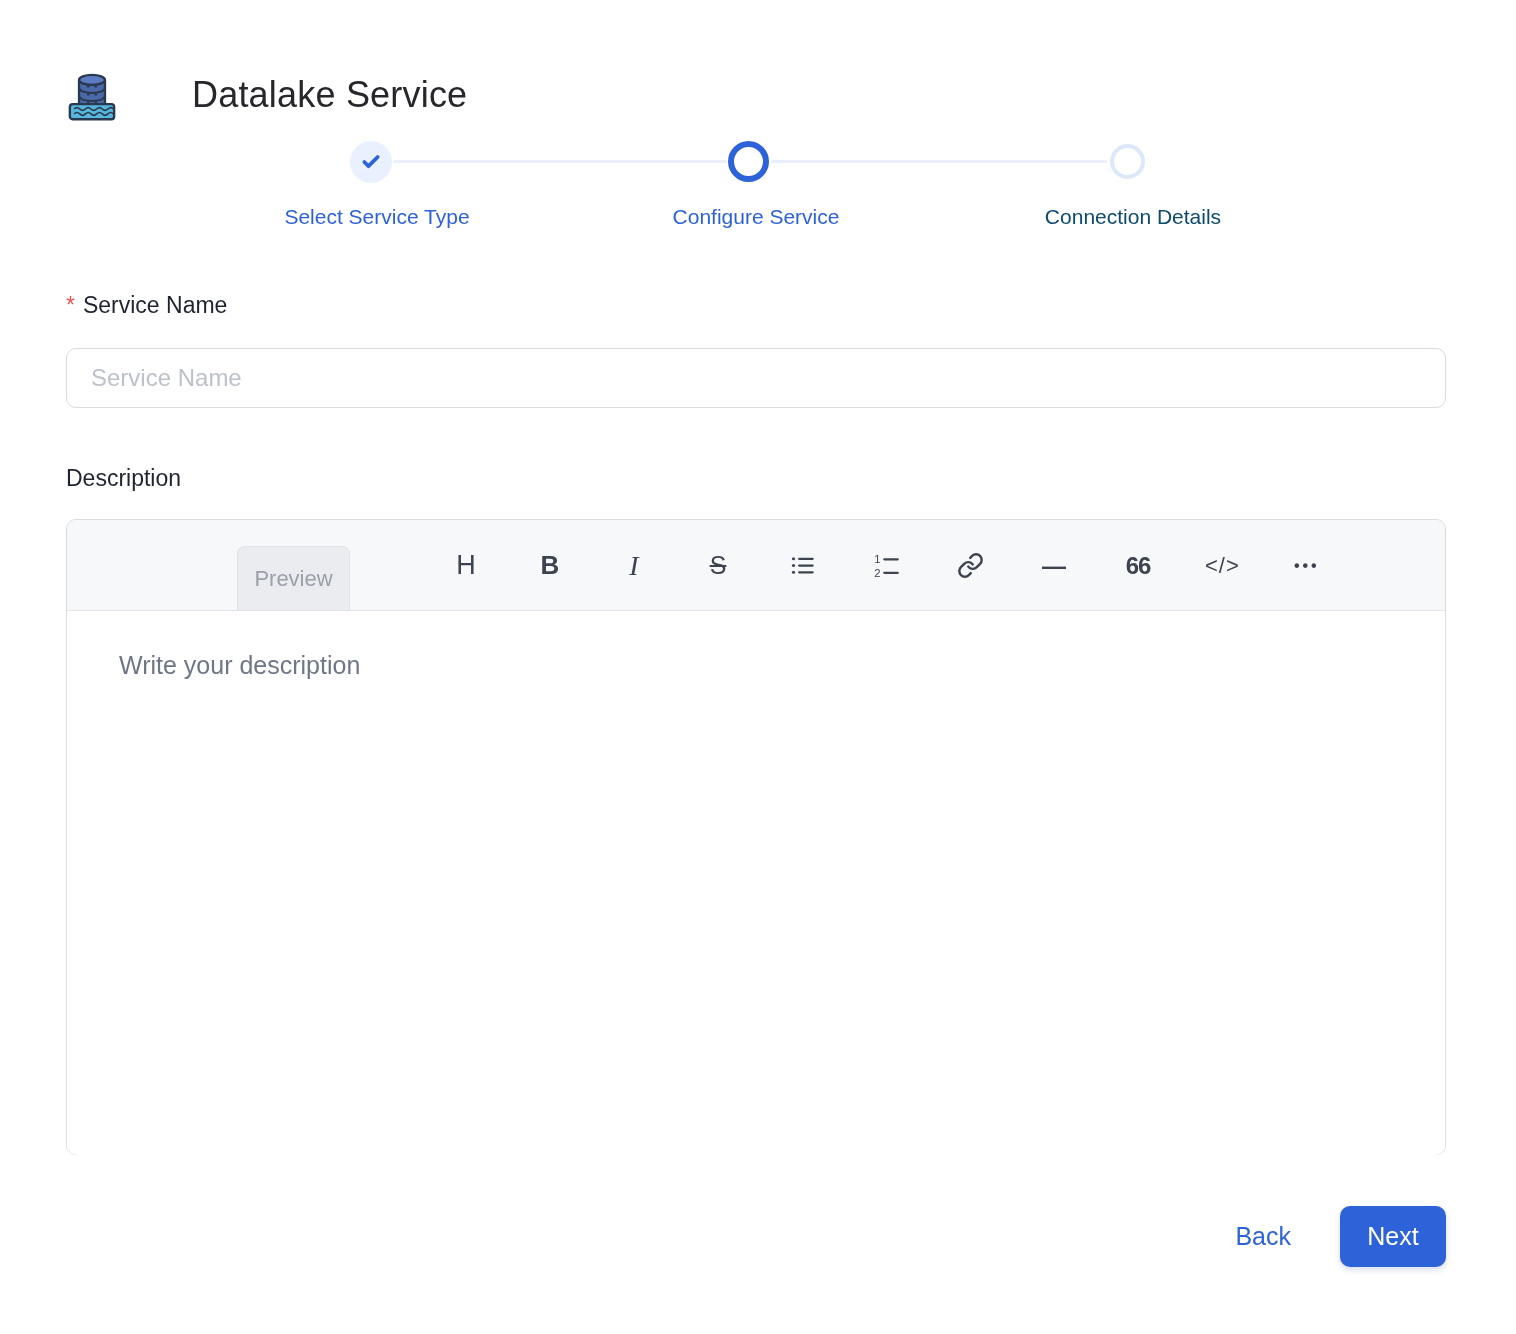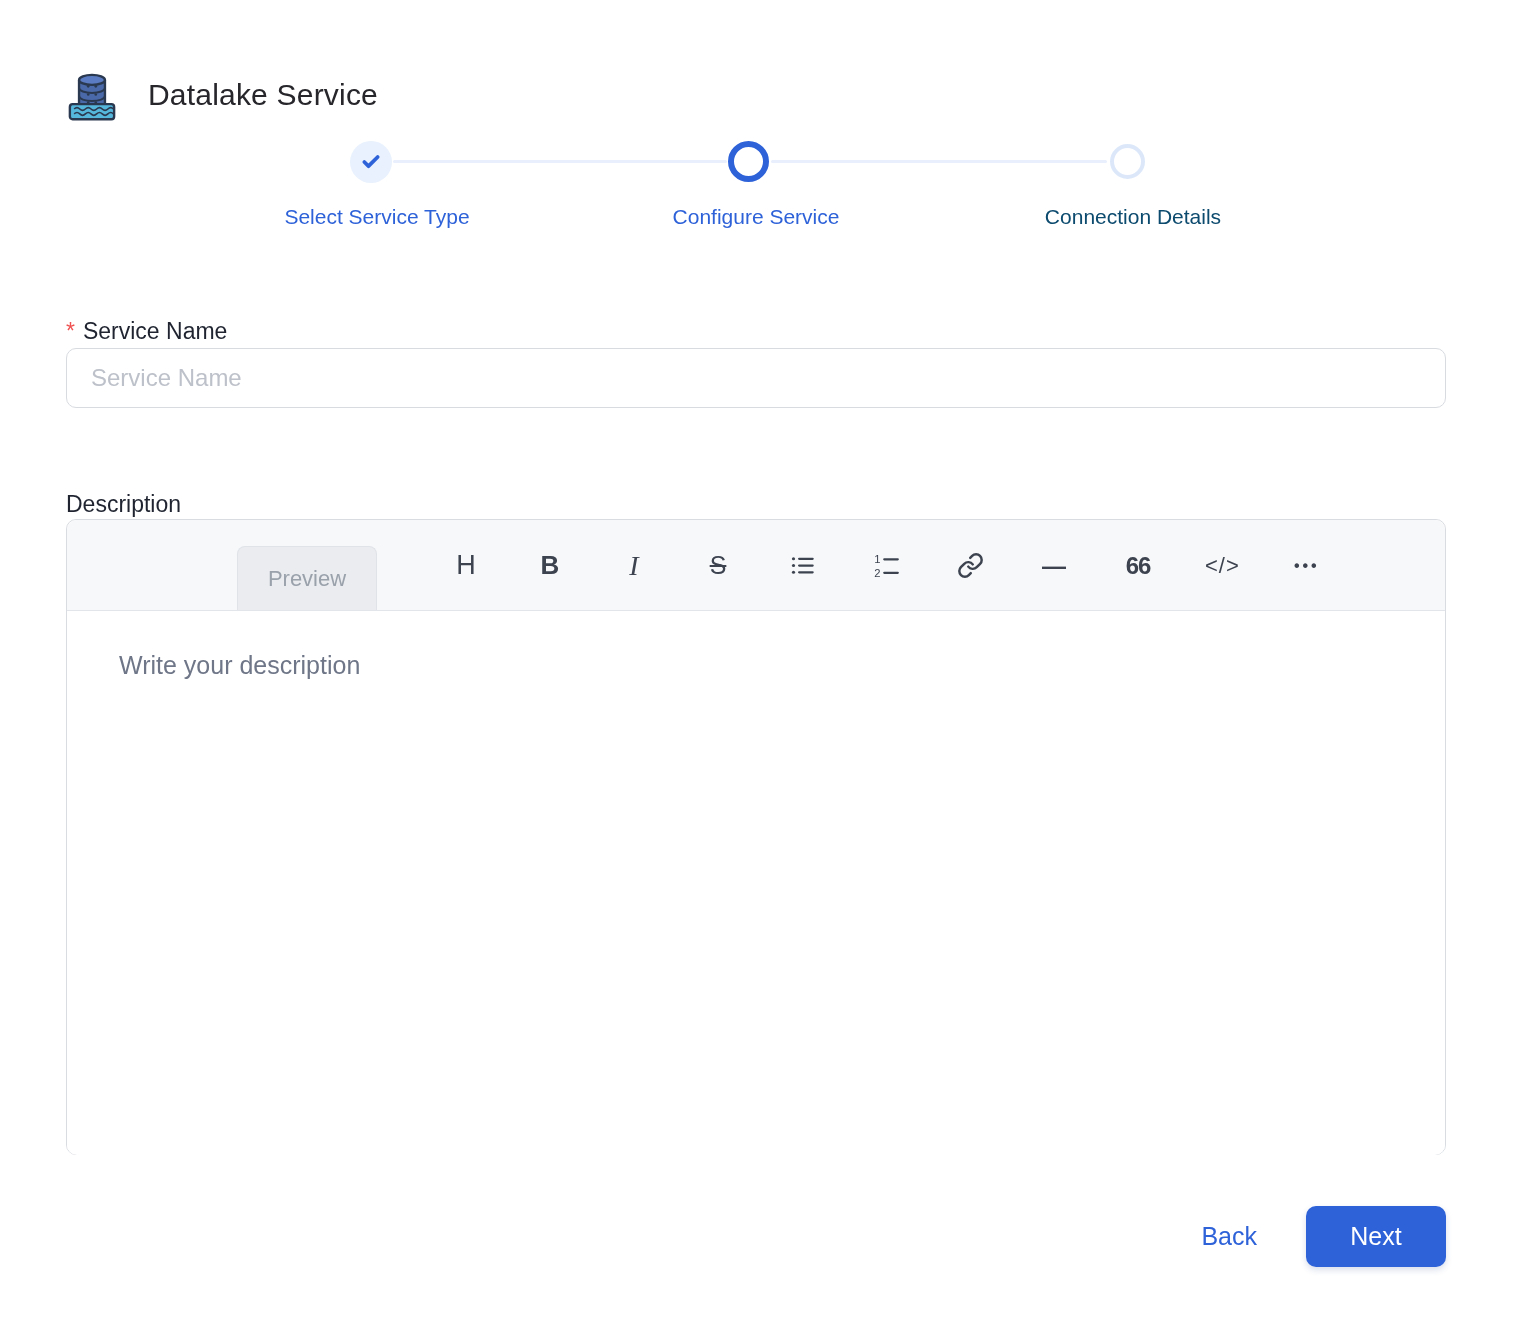--- a/index.html
+++ b/index.html
@@ -17,22 +17,23 @@
   }
 
   
   .app-header {
     position: absolute;
     left: 66px; top: 68px;
     display: flex; align-items: center; gap: 30px;
   }
   .datalake-icon { width: 52px; height: 54px; display: block; }
   .page-title {
-    font-size: 30px; font-weight: 500; color: #26262b;
+    font-size: 36px; font-weight: 500; color: #26262b;
     letter-spacing: 0.2px;
+    margin-left: 44px;
   }
 
   
   .stepper { position: absolute; left: 0; top: 0; width: 100%; }
   .step-line {
     position: absolute; height: 3px; background: #e9effc; top: 160px;
     border-radius: 2px;
   }
   .step-line-1 { left: 393px; width: 334px; }
   .step-line-2 { left: 771px; width: 336px; }
@@ -56,21 +57,21 @@
   }
   .step-label.blue { color: #2e62d9; }
   .step-label.dark { color: #0c4a6e; }
   .step-label-1 { left: 217px; }
   .step-label-2 { left: 596px; }
   .step-label-3 { left: 973px; }
 
   
   .field-label {
     position: absolute; left: 66px;
-    font-size: 23px; font-weight: 500; color: #1f2430; margin-top: 26px;
+    font-size: 23px; font-weight: 500; color: #1f2430;
   }
   .required-asterisk { color: #f05252; margin-right: 8px; font-weight: 400; }
   .service-name-label { top: 292px; }
   .service-name-input {
     position: absolute; left: 66px; top: 348px;
     width: 1380px; height: 60px;
     border: 1px solid #d8dbe0; border-radius: 10px;
     padding: 0 24px; font-size: 24px;
     font-family: "Liberation Sans", sans-serif;
     color: #23272f; outline: none;
@@ -95,21 +96,21 @@
     position: absolute; display: flex; align-items: center; justify-content: center;
     font-size: 22px; font-weight: 500; cursor: pointer;
   }
   .tab-write {
     left: 33px; bottom: -1px; width: 137px; height: 65px;
     background: #ffffff; color: #343a44;
     border: 1px solid #e3e6ea; border-bottom: 1px solid #ffffff;
     border-radius: 8px 8px 0 0;
   }
   .tab-preview {
-    left: 170px; bottom: 0; width: 140px; height: 64px;
+    left: 170px; bottom: 0; width: 113px; height: 64px;
     background: #eaecef; color: #9aa1ab;
     border: 1px solid #e0e3e8; border-bottom: none;
     border-radius: 8px 8px 0 0;
   }
   .toolbar {
     position: absolute; left: 382px; top: 0; height: 91px;
     display: flex; align-items: center; gap: 50px;
   }
   .tb-btn {
     min-width: 34px; height: 40px;
@@ -140,21 +141,21 @@
   .footer {
     position: absolute; top: 1206px; right: 70px;
     display: flex; align-items: center; gap: 49px;
   }
   .back-button {
     background: none; border: none; cursor: pointer;
     font-size: 25px; color: #2e62d9; font-weight: 500;
     font-family: "Liberation Sans", sans-serif;
   }
   .next-button {
-    width: 140px; height: 61px;
+    width: 106px; height: 61px;
     background: #2e62d9; color: #ffffff;
     border: none; border-radius: 10px; cursor: pointer;
     font-size: 25px; font-weight: 500;
     font-family: "Liberation Sans", sans-serif;
     box-shadow: 0 3px 6px rgba(40, 70, 150, 0.18);
   }
 </style>
 </head>
 <body>
 

